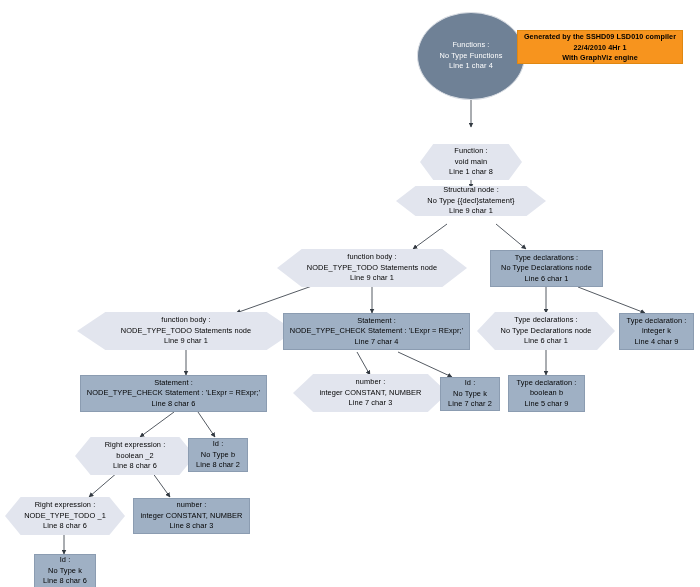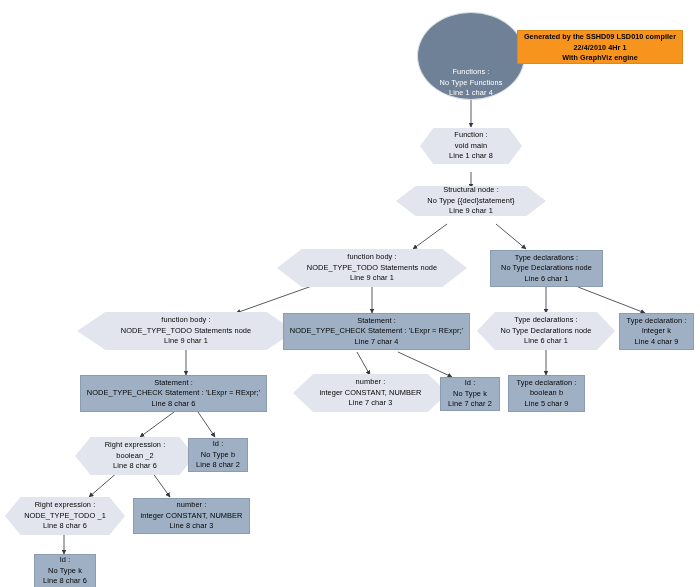--- a/index.html
+++ b/index.html
@@ -41,21 +41,20 @@
   .node .lbl {
     display: block;
     padding: 0 4px;
   }
   
   .shape-circle {
     border-radius: 50%;
     background: #6f8196;
     border: 1.4px solid #d9dde3;
     color: #ffffff;
-    align-items: flex-end;
   }
   
   .shape-note {
     background: #f7941e;
     border: 1px solid #e08812;
     color: #000000;
     font-weight: bold;
     font-size: 7.2px;
   }
   
@@ -120,21 +119,21 @@
   </svg>
 
   <div class="node shape-circle" style="left:417px; top:12px; width:108px; height:88px;">
     <span class="lbl">Functions :<br>No Type Functions<br>Line 1 char 4</span>
   </div>
 
   <div class="node shape-note" style="left:517px; top:30px; width:166px; height:34px;align-items:flex-end;">
     <span class="lbl">Generated by the SSHD09 LSD010 compiler<br>22/4/2010 4Hr 1<br>With GraphViz engine</span>
   </div>
 
-  <div class="node shape-hex" style="left:420px; top:128px; width:102px; height:36px;">
+  <div class="node shape-hex" style="left:420px; top:144px; width:102px; height:36px;">
     <span class="lbl">Function :<br>void main<br>Line 1 char 8</span>
   </div>
 
   <div class="node shape-hex" style="left:396px; top:186px; width:150px; height:30px;">
     <span class="lbl">Structural node :<br>No Type {{decl}statement}<br>Line 9 char 1</span>
   </div>
 
   <div class="node shape-hex" style="left:277px; top:249px; width:190px; height:38px;">
     <span class="lbl">function body :<br>NODE_TYPE_TODO Statements node<br>Line 9 char 1</span>
   </div>

